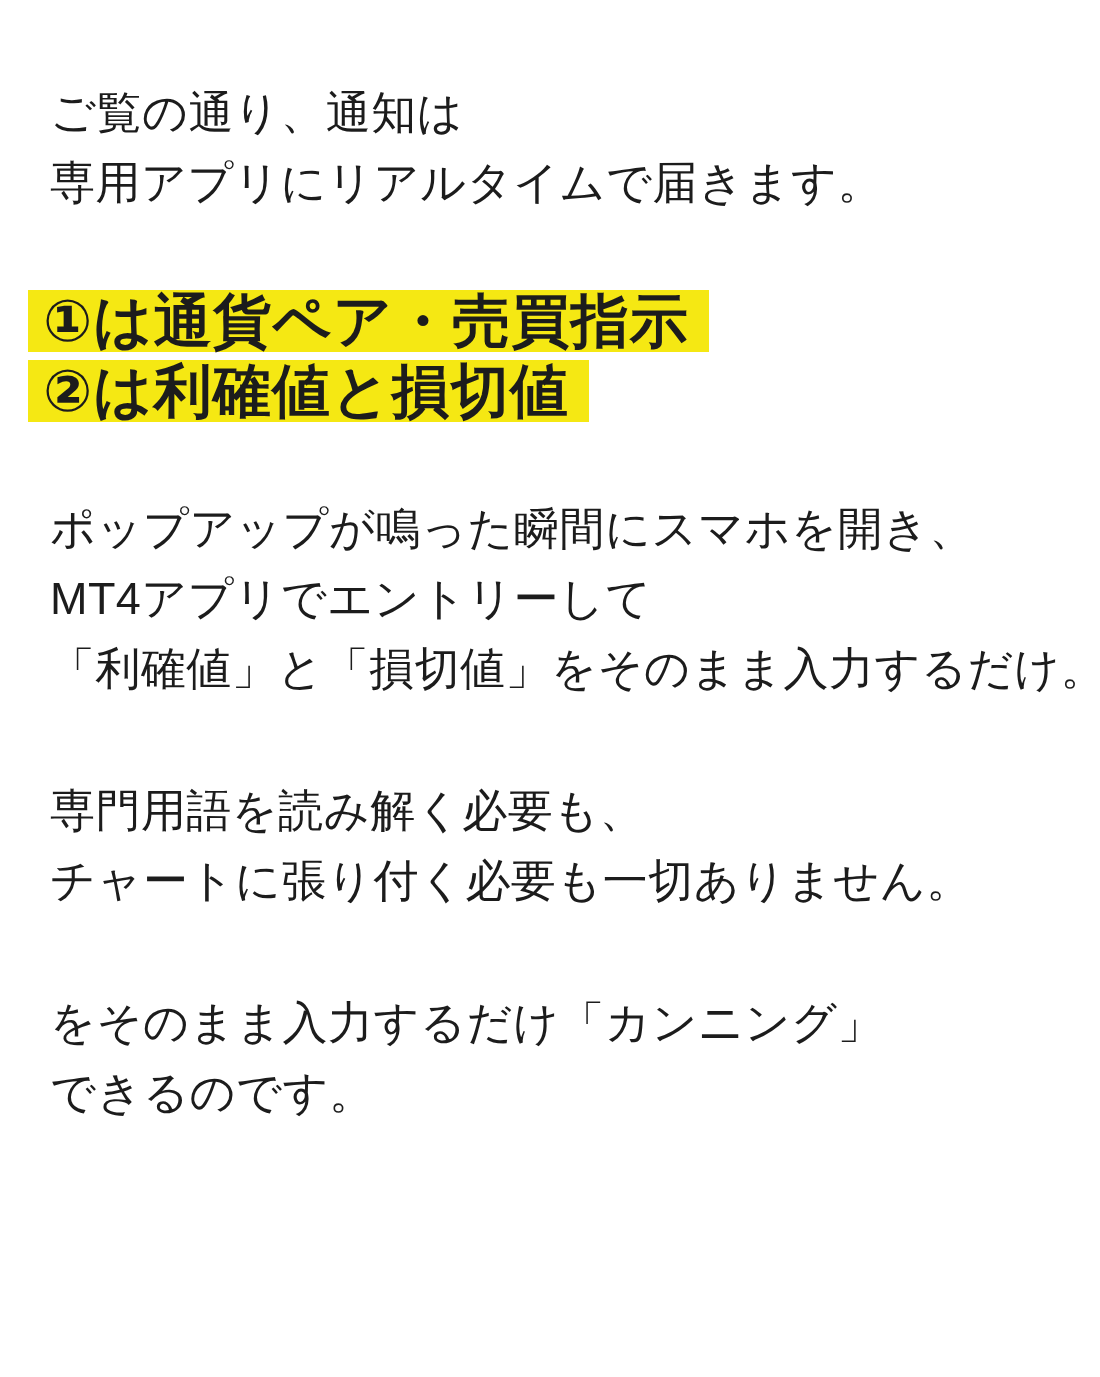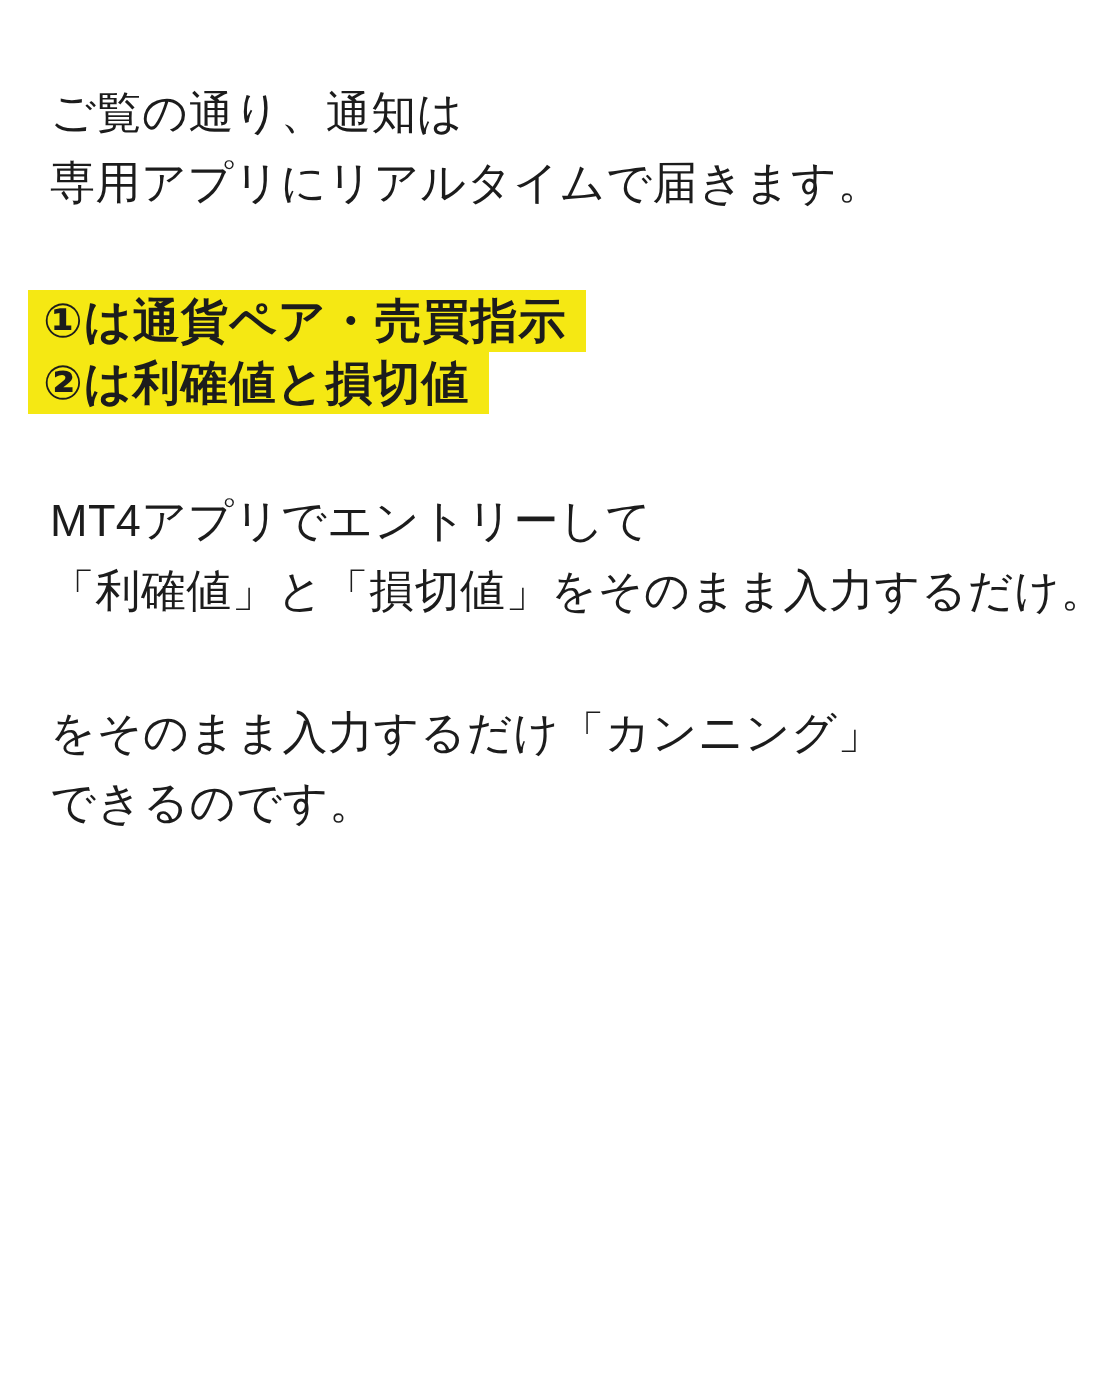--- a/index.html
+++ b/index.html
@@ -28,26 +28,26 @@
     margin-bottom: 72px;
     font-weight: 500;
   }
   .para .text-line {
     white-space: nowrap;
   }
   .highlight-block {
     margin-bottom: 72px;
   }
   .hl-row { height: 62px; }
-  .hl-row + .hl-row { }
+  .hl-row + .hl-row { margin-top: 8px; }
   .hl-line {
     display: inline-block;
     background: var(--hl);
     color: var(--fg);
-    font-size: 47px;
+    font-size: 58px;
     font-weight: 900;
     line-height: 62px;
     letter-spacing: 0.02em;
     margin-left: -22px;
     padding: 0 20px 0 15px;
     white-space: nowrap;
     text-align: right;
   }
 </style>
 </head>
@@ -64,25 +64,28 @@
     <div class="hl-row">
       <span class="hl-line">①は通貨ペア・売買指示</span>
     </div>
     <div class="hl-row">
       <span class="hl-line">②は利確値と損切値</span>
     </div>
   </section>
 
 
   <section class="para">
+    <div class="text-line">ポップアップが鳴った瞬間にスマホを開き、</div>
     <div class="text-line">MT4アプリでエントリーして</div>
     <div class="text-line">「利確値」と「損切値」をそのまま入力するだけ。</div>
   </section>
 
   <section class="para">
+    <div class="text-line">専門用語を読み解く必要も、</div>
+    <div class="text-line">チャートに張り付く必要も一切ありません。</div>
   </section>
 
   <section class="para">
     <div class="text-line">をそのまま入力するだけ「カンニング」</div>
     <div class="text-line">できるのです。</div>
   </section>
 
 </main>
 
 </body></html>

